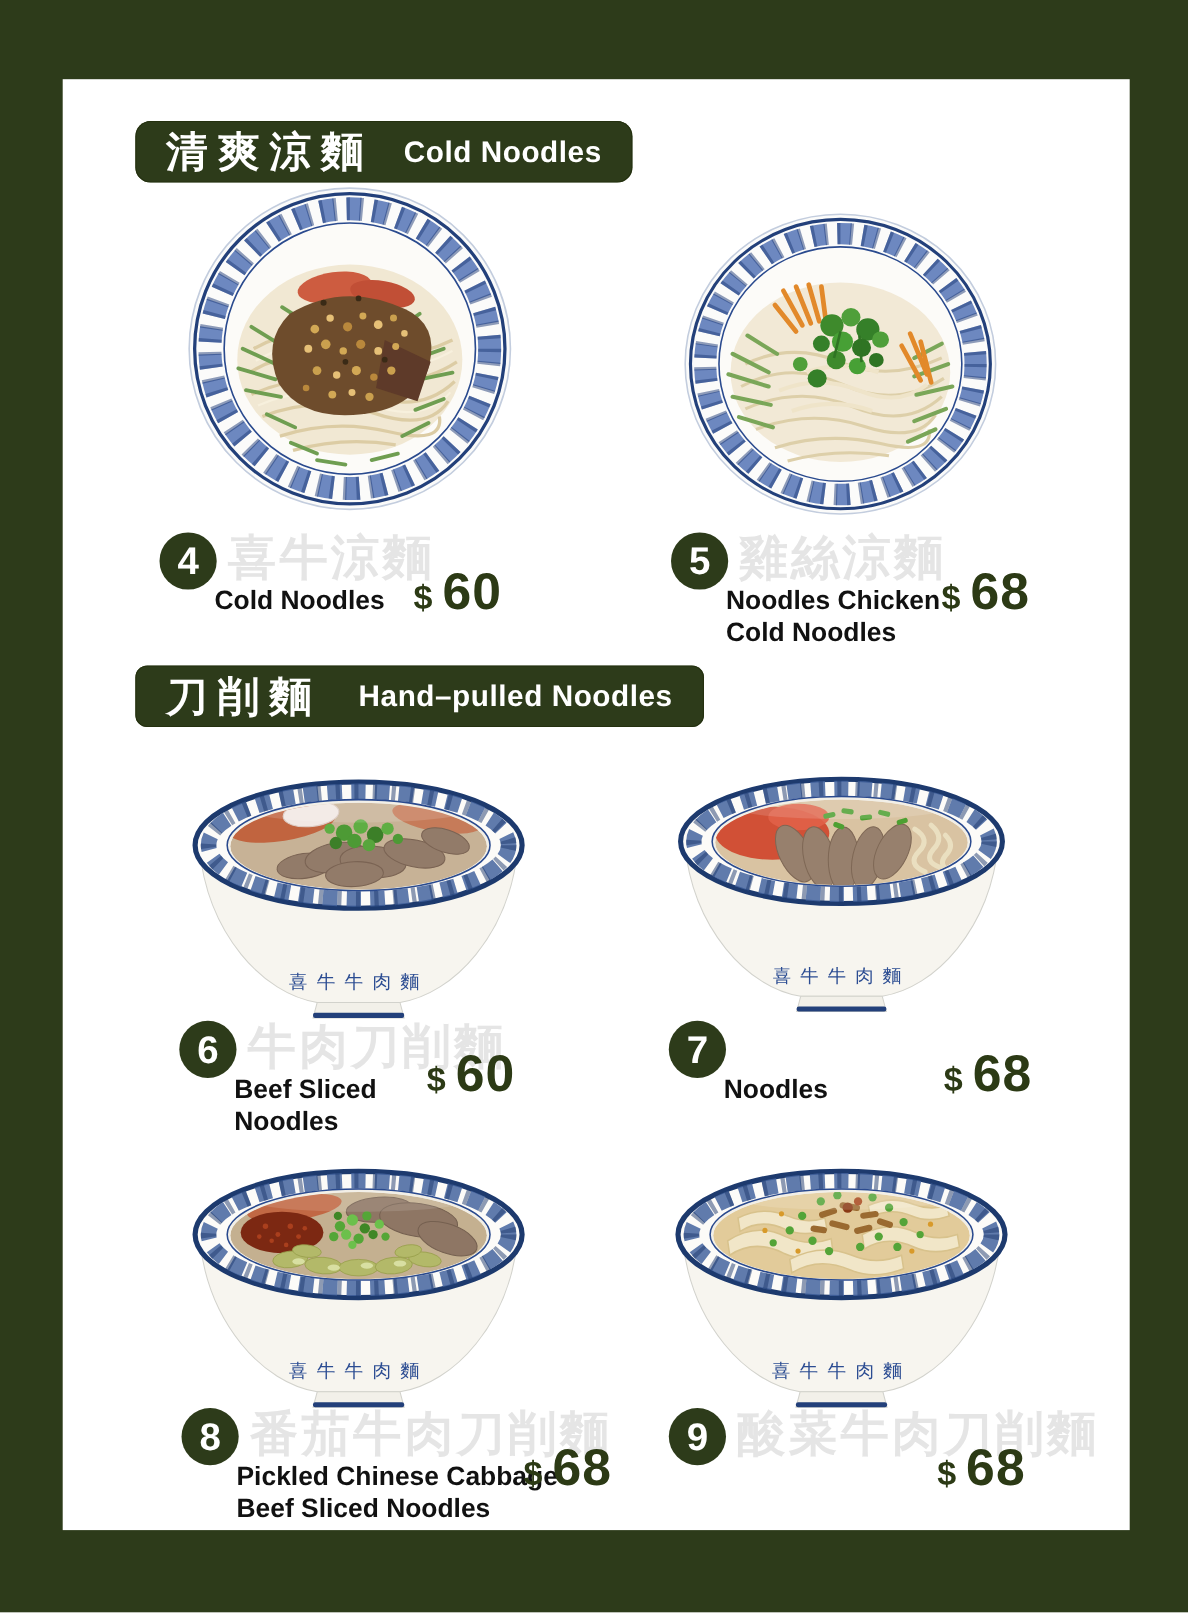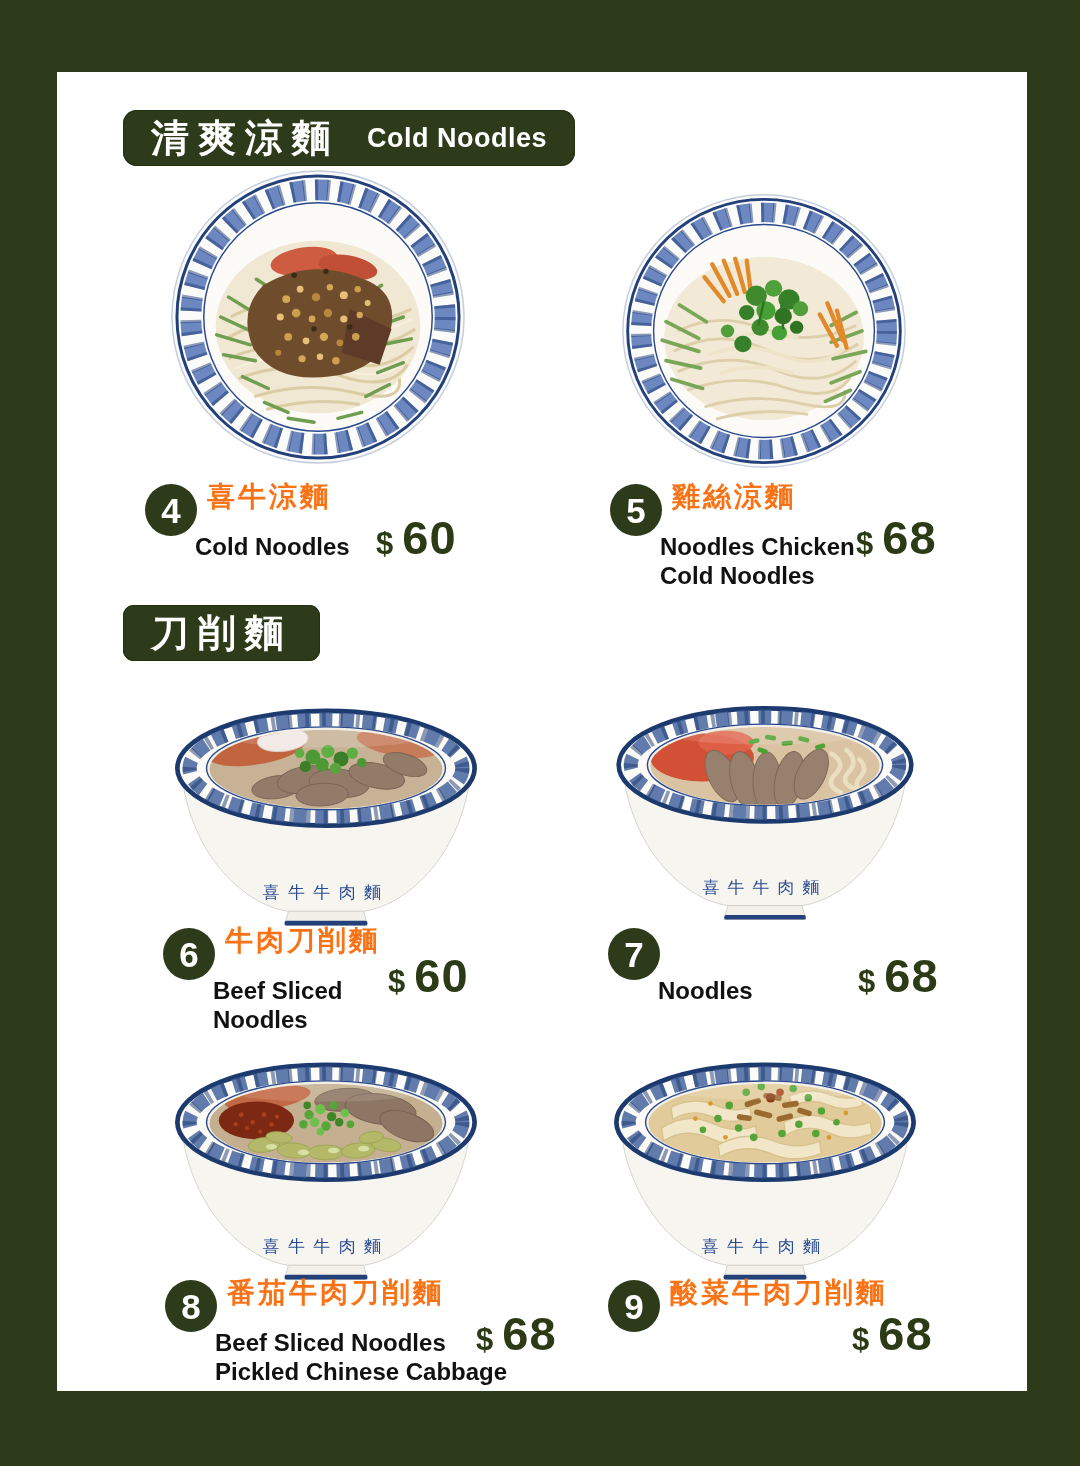--- a/index.html
+++ b/index.html
@@ -21,21 +21,21 @@
   .photo{position:absolute;}
   
   .item{position:absolute;}
   .num{
     position:absolute;left:0;top:0;width:52px;height:52px;border-radius:50%;
     background:#2d3b1a;color:#fff;font-weight:700;font-size:35px;
     display:flex;align-items:center;justify-content:center;line-height:1;
   }
   .zh-name{
     position:absolute;left:62px;top:-6px;
-    font-family:"DejaVu Serif",serif;font-size:28px;font-weight:700;color:#f97316;
+    font-family:"DejaVu Serif",serif;font-size:44px;font-weight:700;color:#e5e5e5;
     white-space:nowrap;letter-spacing:3px;
   }
   .en-name{position:absolute;left:50px;top:48px;font-size:24px;font-weight:700;color:#111;line-height:29px;white-space:nowrap;}
   .en-name div:empty{display:none;}
   .price{position:absolute;color:#2c3a15;font-weight:700;display:flex;align-items:baseline;gap:9px;line-height:1;}
   .price .cur{font-size:31px;}
   .price .amt{font-size:47px;letter-spacing:1px;}
 </style>
 </head>
 <body>
@@ -211,20 +211,21 @@
       <div>Cold Noodles</div>
     </div>
   </div>
   <div class="price" style="left:856px;top:514px;">
     <span class="cur">$</span>
     <span class="amt">68</span>
   </div>
 
   <div class="badge" style="left:123px;top:605px;border-radius:11px;">
     <span class="zh">刀削麵</span>
+    <span class="en">Hand–pulled Noodles</span>
   </div>
 
   <svg class="photo" style="left:160px;top:678px;" width="332" height="254" viewBox="0 0 340 270">
     <defs>
         <clipPath id="c6">
           <ellipse cx="170" cy="97" rx="124" ry="42"></ellipse>
         </clipPath>
       </defs>
     <use href="#bowl-base"></use>
     <text x="170" y="234" text-anchor="middle" font-family="DejaVu Serif,serif" font-size="18" letter-spacing="9" fill="#2b4c92">喜牛牛肉麵</text>
@@ -428,22 +429,22 @@
           <circle cx="112" cy="76" r="2.5"></circle>
       </g>
       <ellipse cx="170" cy="62" rx="100" ry="10" fill="#ffffff" opacity="0.14"></ellipse>
     </g>
   </svg>
 
   <div class="item" style="left:165px;top:1280px;width:400px;height:110px;">
     <div class="num">8</div>
     <div class="zh-name">番茄牛肉刀削麵</div>
     <div class="en-name">
+      <div>Pickled Chinese Cabbage</div>
       <div>Beef Sliced Noodles</div>
-      <div>Pickled Chinese Cabbage</div>
     </div>
   </div>
   <div class="price" style="left:476px;top:1310px;">
     <span class="cur">$</span>
     <span class="amt">68</span>
   </div>
 
   <div class="item" style="left:608px;top:1280px;width:360px;height:110px;">
     <div class="num">9</div>
     <div class="zh-name">酸菜牛肉刀削麵</div>

